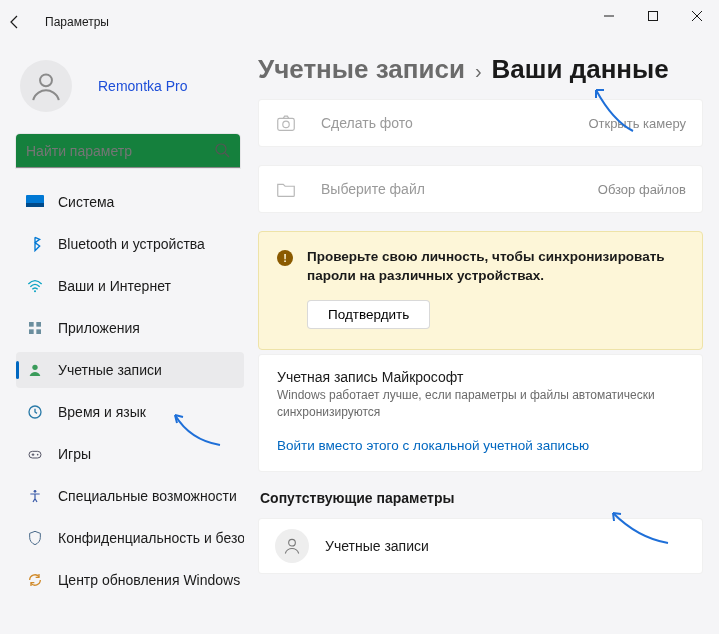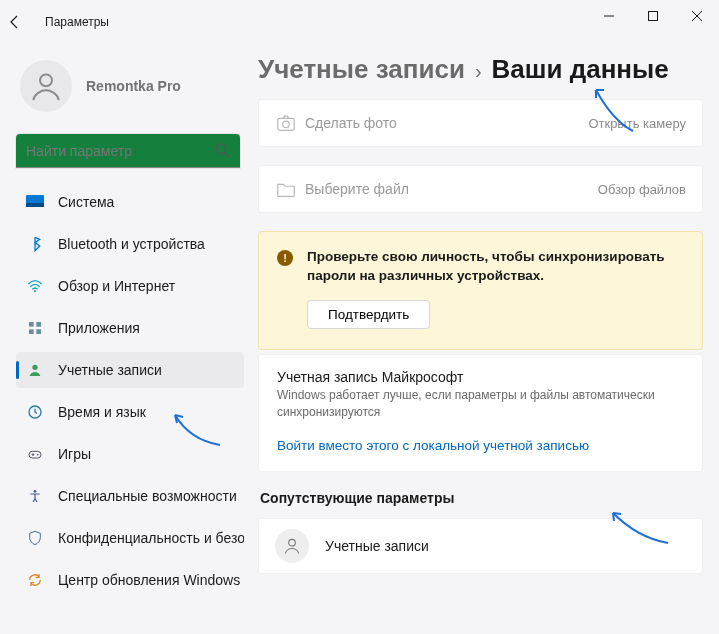--- a/index.html
+++ b/index.html
@@ -9,40 +9,40 @@
 .titlebar .back { width: 24px; height: 24px; display: flex; align-items: center; justify-content: center; cursor: pointer; }
 .titlebar .title { margin-left: 18px; font-size: 12px; color: #1a1a1a; }
 .win-controls { position: absolute; top: 0; right: 0; display: flex; }
 .win-controls div { width: 44px; height: 32px; display: flex; align-items: center; justify-content: center; cursor: pointer; }
 
 .layout { display: flex; height: calc(634px - 44px); }
 
 .sidebar { width: 248px; padding: 8px 4px 0 16px; display: flex; flex-direction: column; }
 .profile { display: flex; align-items: center; gap: 14px; padding: 8px 4px 18px 4px; }
 .avatar { width: 52px; height: 52px; border-radius: 50%; background: #e8e8ea; display: flex; align-items: center; justify-content: center; }
-.profile-name { font-size: 14px; font-weight: 700; color: #737373; }
+.profile-name { font-size: 14px; font-weight: 400; color: #1d4ed8; margin-left: 12px; }
 
 .search { margin: 4px 4px 16px 0; position: relative; }
 .search input { width: 100%; height: 34px; border: none; border-bottom: 1.5px solid #888; background: #15803d; border-radius: 4px 4px 0 0; padding: 0 34px 0 10px; font-size: 14px; outline: none; box-shadow: 0 0 0 1px rgba(0,0,0,0.06); }
 .search .sicon { position: absolute; right: 10px; top: 8px; }
 
 .nav { display: flex; flex-direction: column; gap: 6px; overflow: hidden; }
 .nav-item { display: flex; align-items: center; gap: 14px; height: 36px; padding: 0 10px; border-radius: 4px; cursor: pointer; font-size: 14px; color: #1a1a1a; white-space: nowrap; position: relative; }
 .nav-item.active { background: #eaeaec; }
 .nav-item.active::before { content: ""; position: absolute; left: 0; top: 9px; width: 3px; height: 18px; background: #0067c0; border-radius: 2px; }
 .nav-icon { width: 18px; height: 18px; display: flex; align-items: center; justify-content: center; flex-shrink: 0; }
 
 .main { flex: 1; padding: 10px 16px 0 10px; overflow-y: auto; }
 .breadcrumb { display: flex; align-items: baseline; gap: 10px; margin-bottom: 14px; }
 .breadcrumb .parent { font-size: 26px; color: #6b6b6b; font-weight: 600; }
 .breadcrumb .sep { font-size: 20px; color: #6b6b6b; }
 .breadcrumb .current { font-size: 26px; color: #1a1a1a; font-weight: 600; }
 
 .card { background: #fff; border: 1px solid rgba(0,0,0,0.06); border-radius: 4px; margin-bottom: 18px; }
-.crow { display: flex; align-items: center; padding: 12px 16px; gap: 8px; }
+.crow { display: flex; align-items: center; padding: 12px 16px; gap: 24px; }
 .crow .cicon { width: 22px; height: 22px; display: flex; align-items: center; justify-content: center; flex-shrink: 0; }
 .crow .clabel { flex: 1; font-size: 14px; color: #9a9a9a; }
 .crow .cbtn { font-size: 13px; color: #8a8a8a; background: transparent; border: none; cursor: default; }
 
 .sect-title { font-size: 14px; font-weight: 600; margin: 8px 0 12px 2px; color: #1a1a1a; }
 
 .notice { background: #fdf6d8; border: 1px solid #eee3a8; border-radius: 4px; padding: 16px 18px; margin-bottom: 4px; }
 .notice-row { display: flex; gap: 14px; align-items: flex-start; }
 .notice-dot { width: 16px; height: 16px; border-radius: 50%; background: #8a5a00; margin-top: 2px; flex-shrink: 0; display:flex;align-items:center;justify-content:center;}
 .notice-dot span{color:#fdf6d8;font-size:11px;font-weight:bold;}
@@ -131,21 +131,21 @@
           </span>
           <span>Bluetooth и устройства</span>
         </div>
         <div class="nav-item">
           <span class="nav-icon">
             <svg width="16" height="16" viewBox="0 0 24 24">
               <path d="M2 9q10-10 20 0M5 13q7-7 14 0M8 17q4-4 8 0" fill="none" stroke="#0aa3c2" stroke-width="2"></path>
               <circle cx="12" cy="20" r="1.5" fill="#0aa3c2"></circle>
             </svg>
           </span>
-          <span>Обзор и Интернет</span>
+          <span>Ваши и Интернет</span>
         </div>
         <div class="nav-item">
           <span class="nav-icon">
             <svg width="16" height="16" viewBox="0 0 24 24">
               <rect x="3" y="3" width="7" height="7" fill="#6b8e9e"></rect>
               <rect x="14" y="3" width="7" height="7" fill="#6b8e9e"></rect>
               <rect x="3" y="14" width="7" height="7" fill="#6b8e9e"></rect>
               <rect x="14" y="14" width="7" height="7" fill="#6b8e9e"></rect>
             </svg>
           </span>

